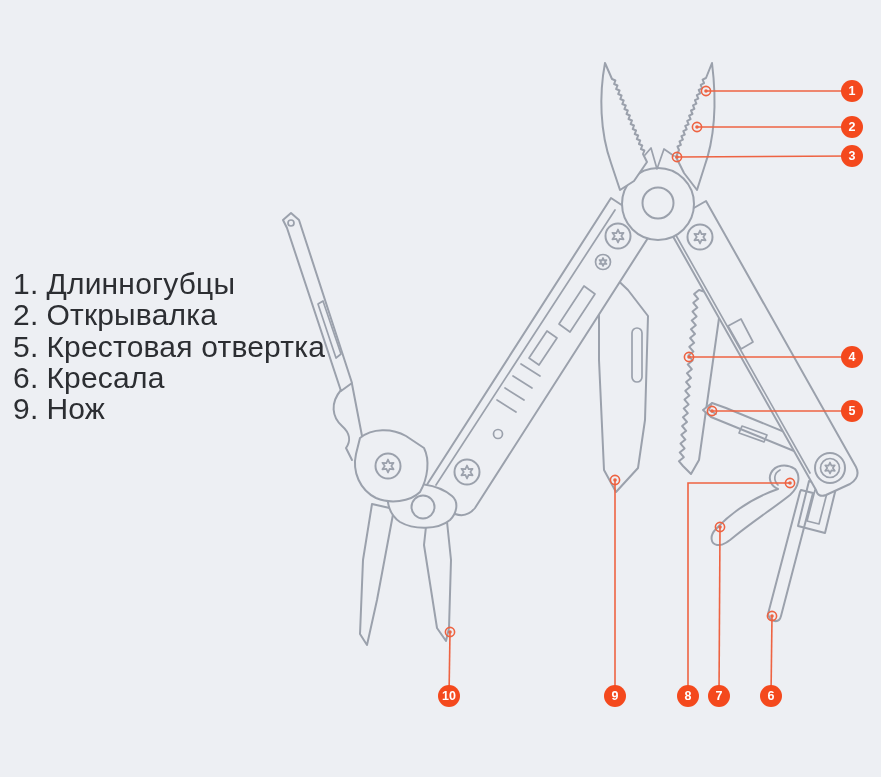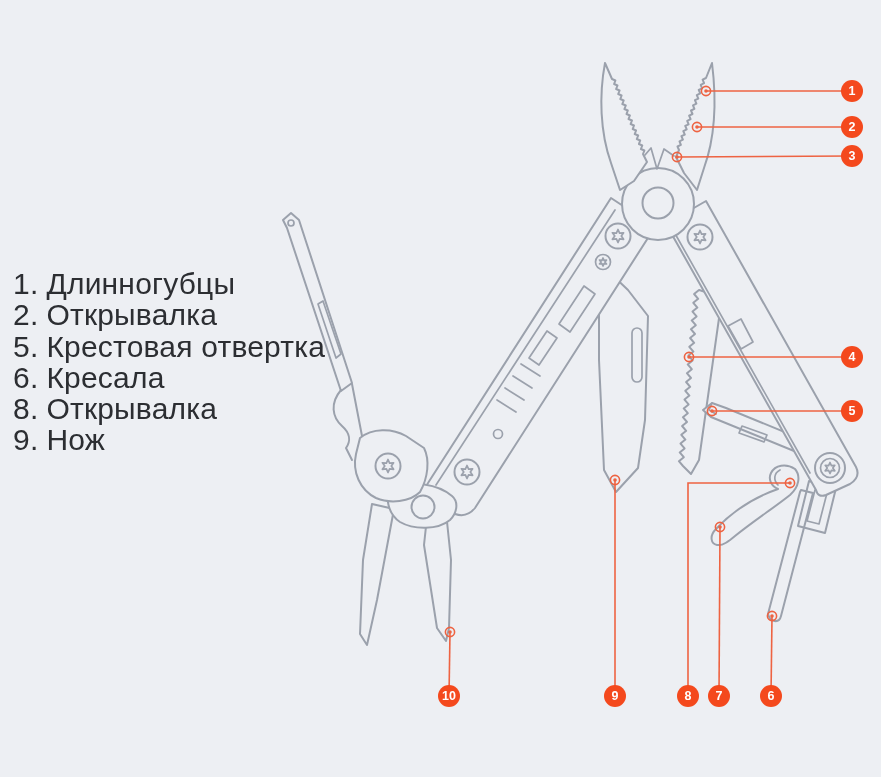--- a/index.html
+++ b/index.html
@@ -188,16 +188,15 @@
         <circle cx="449" cy="696" r="11" class="marker"></circle>
         <text x="449" y="700.4" class="marker-num">10</text>
       </g>
   </svg>
 
   <div class="legend">
     <div class="legend-row"><span>1.</span><span>Длинногубцы</span></div>
     <div class="legend-row"><span>2.</span><span>Открывалка</span></div>
     <div class="legend-row"><span>5.</span><span>Крестовая отвертка</span></div>
     <div class="legend-row"><span>6.</span><span>Кресала</span></div>
-    <div class="legend-row"><span>8.</span><span>Открывалка</span></div>
     <div class="legend-row"><span>9.</span><span>Нож</span></div>
   </div>
 </div>
 
 </body></html>

